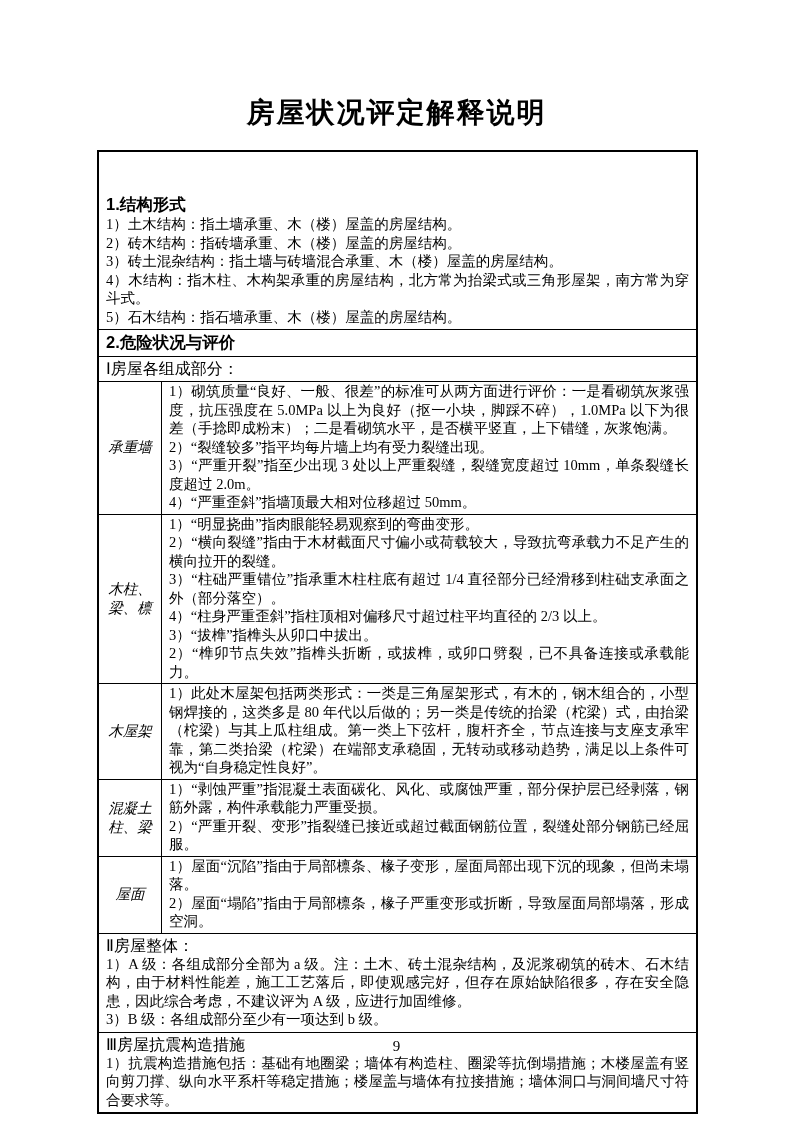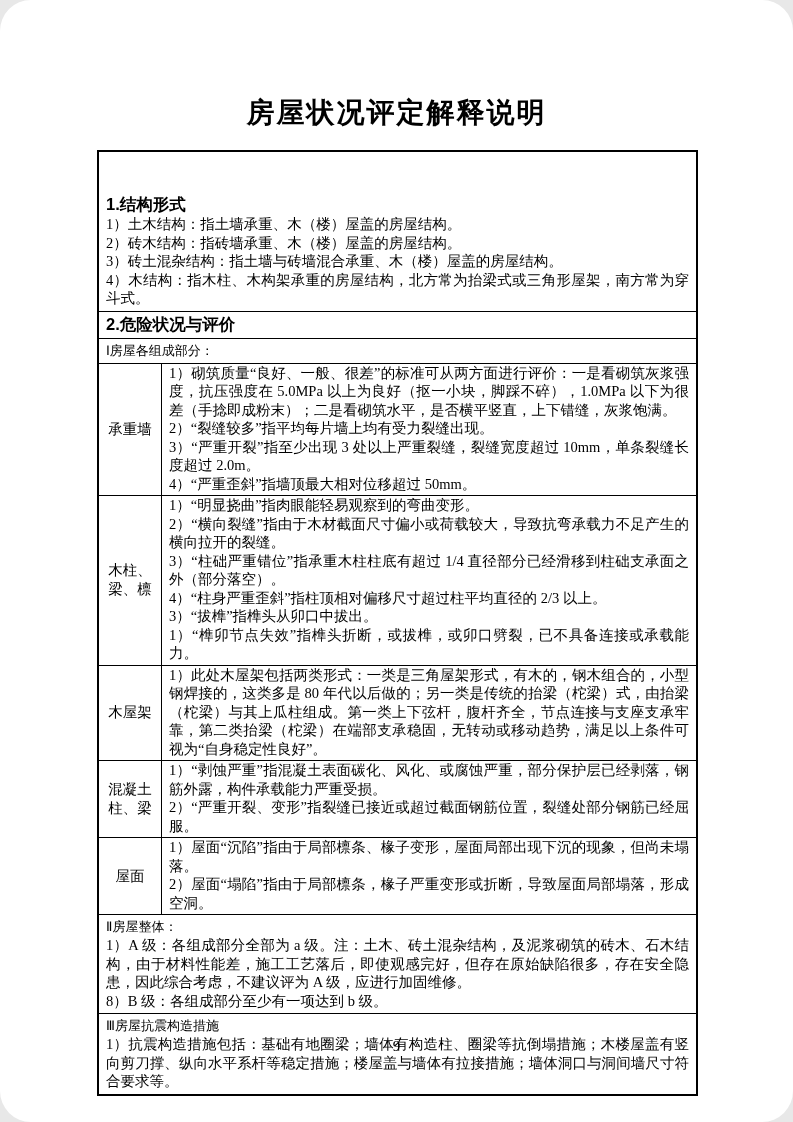--- a/index.html
+++ b/index.html
@@ -5,21 +5,20 @@
   html, body { margin: 0; padding: 0; background: #e8e8e8; }
   .page {
     position: relative;
     width: 793px;
     height: 1122px;
     background: #ffffff;
     color: #000000;
     font-family: "Liberation Serif", serif;
     overflow: hidden;
     margin: 0 auto;
-    border-radius: 31px;
   }
   .doc-title {
     position: absolute;
     top: 94px;
     left: 0;
     width: 100%;
     text-align: center;
     font-family: "Liberation Sans", sans-serif;
     font-weight: bold;
     font-size: 28px;
@@ -38,41 +37,42 @@
   .t-row { border-top: 1px solid #000; }
   .t-row:first-child { border-top: none; margin-top: 40px; }
   .sec-pad { padding: 2px 7px 3px 7px; }
   .bold-heading {
     font-family: "Liberation Sans", sans-serif;
     font-weight: bold;
     font-size: 16.5px;
     line-height: 21px;
   }
   .part-heading {
-    font-size: 13px;
+    font-size: 16px;
     line-height: 19px;
   }
   .body-text, .item {
     font-size: 14.5px;
     line-height: 18.5px;
     text-align: justify;
   }
   .two-col { display: flex; align-items: stretch; }
   .label-cell {
     width: 63px;
     min-width: 63px;
     box-sizing: border-box;
     border-right: 1px solid #000;
     display: flex;
     align-items: center;
     justify-content: center;
     text-align: center;
     padding: 2px 4px;
     font-size: 14.5px;
     line-height: 19px;
+    font-style: italic;
   }
   .content-cell {
     flex: 1;
     padding: 0 7px 2px 7px;
     box-sizing: border-box;
   }
   .page-number {
     position: absolute;
     top: 1038px;
     left: 0;
@@ -89,20 +89,21 @@
   <h1 class="doc-title">房屋状况评定解释说明</h1>
 
   <div class="doc-table">
 
     <div class="t-row sec-pad">
       <div class="bold-heading">1.结构形式</div>
       <div class="item">1）土木结构：指土墙承重、木（楼）屋盖的房屋结构。</div>
       <div class="item">2）砖木结构：指砖墙承重、木（楼）屋盖的房屋结构。</div>
       <div class="item">3）砖土混杂结构：指土墙与砖墙混合承重、木（楼）屋盖的房屋结构。</div>
       <div class="item">4）木结构：指木柱、木构架承重的房屋结构，北方常为抬梁式或三角形屋架，南方常为穿斗式。</div>
+      <div class="item">5）石木结构：指石墙承重、木（楼）屋盖的房屋结构。</div>
     </div>
 
     <div class="t-row sec-pad bold-heading">2.危险状况与评价</div>
 
     <div class="t-row sec-pad part-heading">Ⅰ房屋各组成部分：</div>
 
     <div class="t-row two-col">
       <div class="label-cell">承重墙</div>
       <div class="content-cell">
         <div class="item">1）砌筑质量“良好、一般、很差”的标准可从两方面进行评价：一是看砌筑灰浆强度，抗压强度在 5.0MPa 以上为良好（抠一小块，脚踩不碎），1.0MPa 以下为很差（手捻即成粉末）；二是看砌筑水平，是否横平竖直，上下错缝，灰浆饱满。</div>
@@ -113,21 +114,21 @@
     </div>
 
     <div class="t-row two-col">
       <div class="label-cell">木柱、梁、檩</div>
       <div class="content-cell">
         <div class="item">1）“明显挠曲”指肉眼能轻易观察到的弯曲变形。</div>
         <div class="item">2）“横向裂缝”指由于木材截面尺寸偏小或荷载较大，导致抗弯承载力不足产生的横向拉开的裂缝。</div>
         <div class="item">3）“柱础严重错位”指承重木柱柱底有超过 1/4 直径部分已经滑移到柱础支承面之外（部分落空）。</div>
         <div class="item">4）“柱身严重歪斜”指柱顶相对偏移尺寸超过柱平均直径的 2/3 以上。</div>
         <div class="item">3）“拔榫”指榫头从卯口中拔出。</div>
-        <div class="item">1）“榫卯节点失效”指榫头折断，或拔榫，或卯口劈裂，已不具备连接或承载能力。</div>
+        <div class="item">2）“榫卯节点失效”指榫头折断，或拔榫，或卯口劈裂，已不具备连接或承载能力。</div>
       </div>
     </div>
 
     <div class="t-row two-col">
       <div class="label-cell">木屋架</div>
       <div class="content-cell">
         <div class="item">1）此处木屋架包括两类形式：一类是三角屋架形式，有木的，钢木组合的，小型钢焊接的，这类多是 80 年代以后做的；另一类是传统的抬梁（柁梁）式，由抬梁（柁梁）与其上瓜柱组成。第一类上下弦杆，腹杆齐全，节点连接与支座支承牢靠，第二类抬梁（柁梁）在端部支承稳固，无转动或移动趋势，满足以上条件可视为“自身稳定性良好”。</div>
       </div>
     </div>
 
@@ -143,21 +144,21 @@
       <div class="label-cell">屋面</div>
       <div class="content-cell">
         <div class="item">1）屋面“沉陷”指由于局部檩条、椽子变形，屋面局部出现下沉的现象，但尚未塌落。</div>
         <div class="item">2）屋面“塌陷”指由于局部檩条，椽子严重变形或折断，导致屋面局部塌落，形成空洞。</div>
       </div>
     </div>
 
     <div class="t-row sec-pad">
       <div class="part-heading">Ⅱ房屋整体：</div>
       <div class="item">1）A 级：各组成部分全部为 a 级。注：土木、砖土混杂结构，及泥浆砌筑的砖木、石木结构，由于材料性能差，施工工艺落后，即使观感完好，但存在原始缺陷很多，存在安全隐患，因此综合考虑，不建议评为 A 级，应进行加固维修。</div>
-      <div class="item">8）B 级：各组成部分至少有一项达到 b 级。</div>
+      <div class="item">3）B 级：各组成部分至少有一项达到 b 级。</div>
     </div>
 
     <div class="t-row sec-pad">
       <div class="part-heading">Ⅲ房屋抗震构造措施</div>
       <div class="item">1）抗震构造措施包括：基础有地圈梁；墙体有构造柱、圈梁等抗倒塌措施；木楼屋盖有竖向剪刀撑、纵向水平系杆等稳定措施；楼屋盖与墙体有拉接措施；墙体洞口与洞间墙尺寸符合要求等。</div>
 
     </div>
 
   </div>
 

